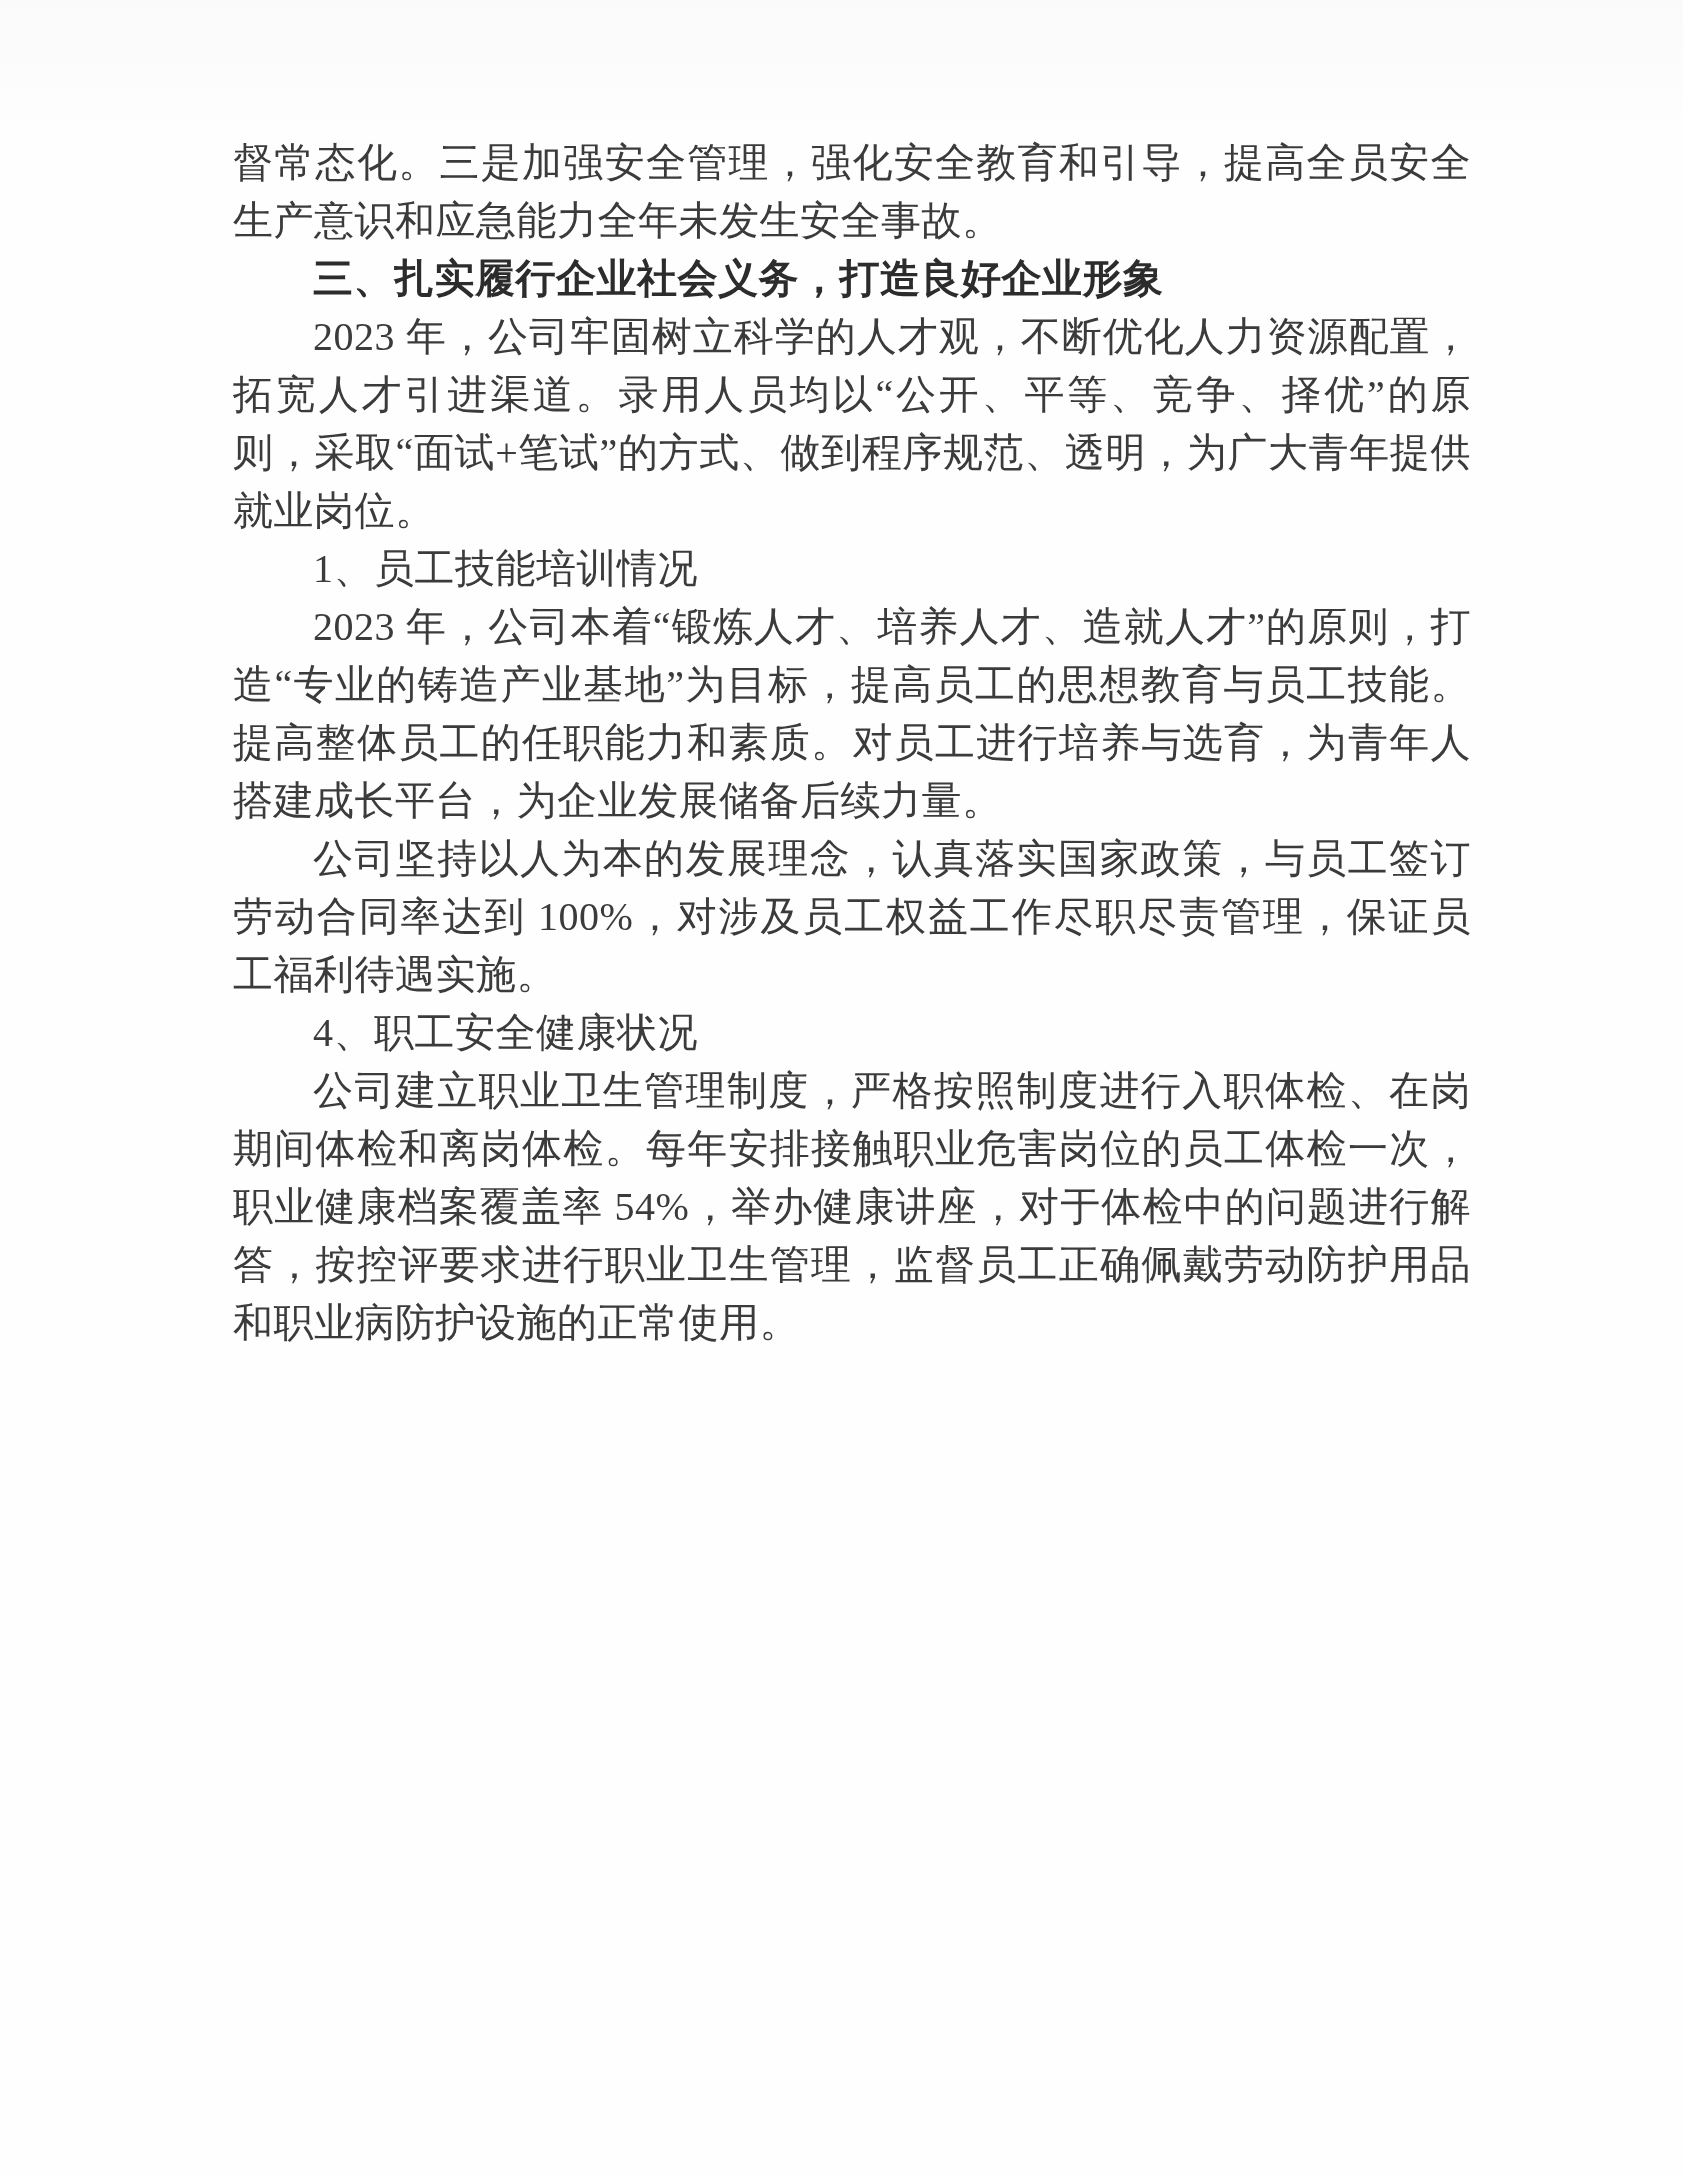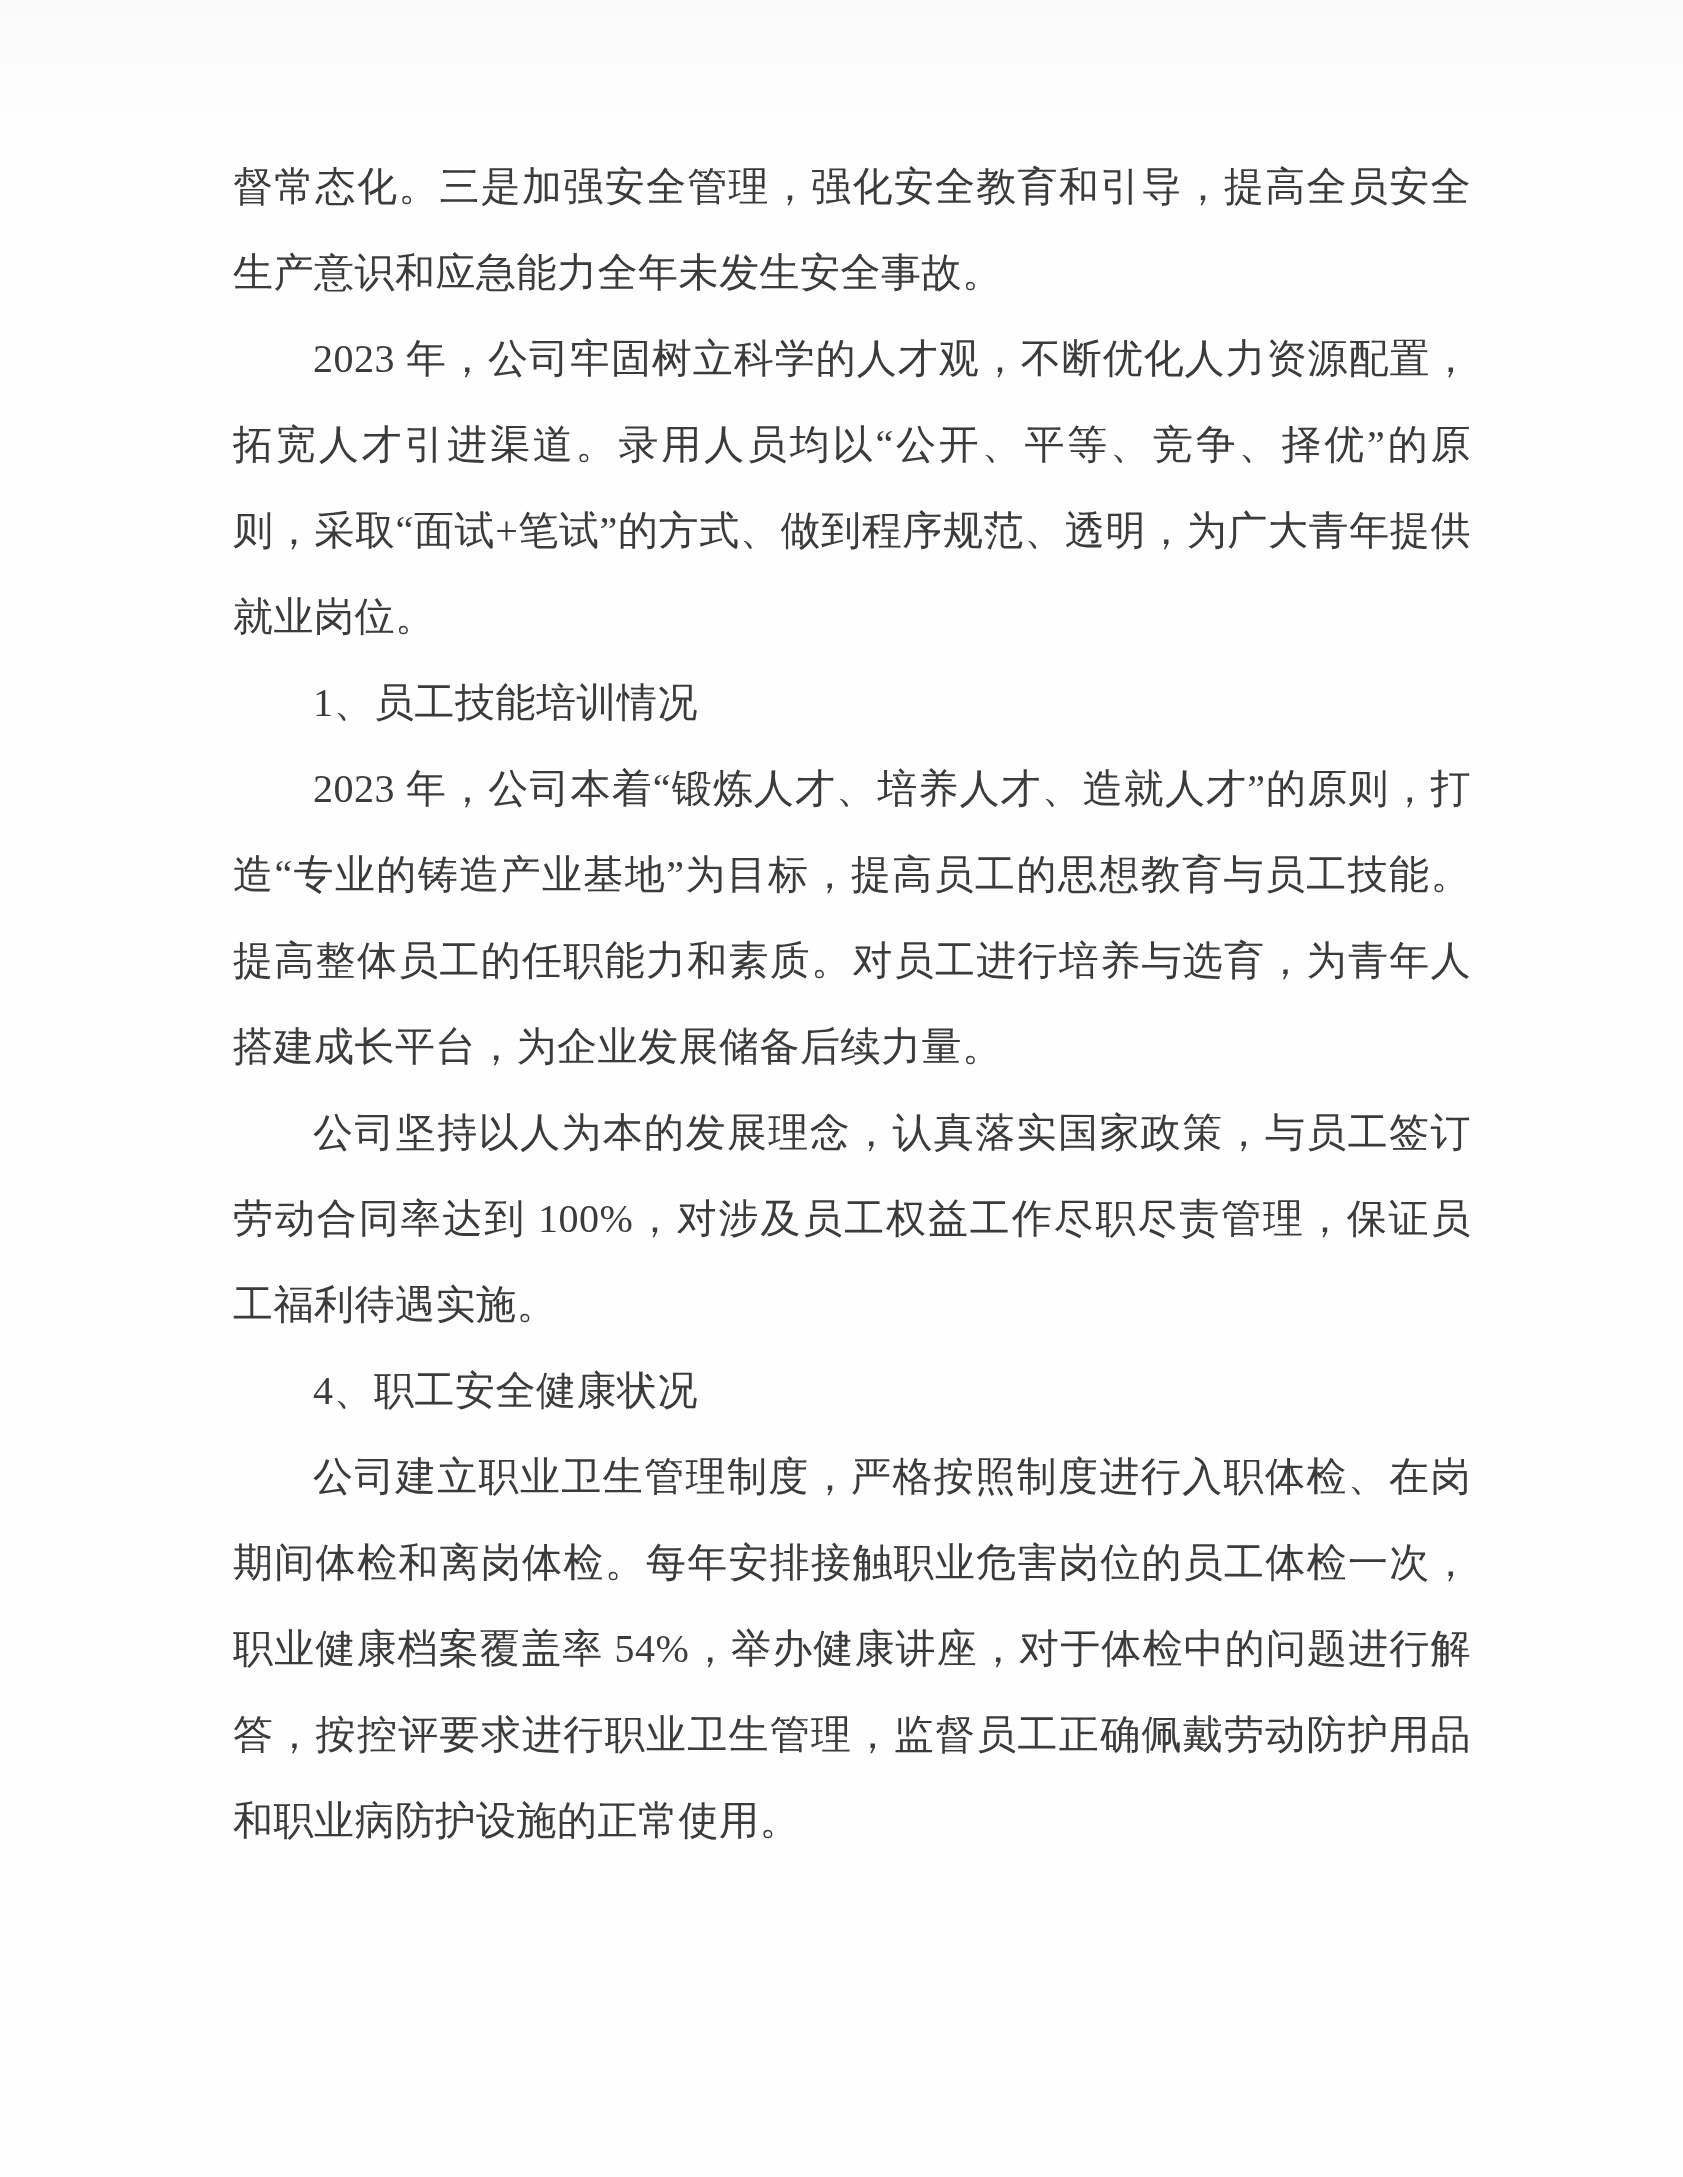--- a/index.html
+++ b/index.html
@@ -11,25 +11,25 @@
     position: relative;
     width: 1683px;
     height: 2177px;
     background: #fefefe;
     overflow: hidden;
     font-family: "Liberation Serif", serif;
   }
   .content {
     position: absolute;
     left: 233px;
-    top: 144px;
+    top: 134px;
     width: 1238px;
     color: #3b3b3b;
     font-size: 40px;
-    line-height: 86px;
+    line-height: 58px;
     text-align: justify;
     text-justify: inter-ideograph;
     letter-spacing: 0.5px;
   }
   .content p {
     margin: 0;
     padding: 0;
   }
   .indent {
     text-indent: 2em;
@@ -45,20 +45,21 @@
     background: linear-gradient(180deg, rgba(120,120,120,0.03) 0%, rgba(255,255,255,0) 6%);
   }
 </style>
 </head>
 <body>
 
 <div class="page">
   <div class="scan-tone"></div>
   <div class="content">
     <p>督常态化。三是加强安全管理，强化安全教育和引导，提高全员安全生产意识和应急能力全年未发生安全事故。</p>
+    <p class="indent heading">三、扎实履行企业社会义务，打造良好企业形象</p>
     <p class="indent">2023 年，公司牢固树立科学的人才观，不断优化人力资源配置，拓宽人才引进渠道。录用人员均以“公开、平等、竞争、择优”的原则，采取“面试+笔试”的方式、做到程序规范、透明，为广大青年提供就业岗位。</p>
     <p class="indent">1、员工技能培训情况</p>
     <p class="indent">2023 年，公司本着“锻炼人才、培养人才、造就人才”的原则，打造“专业的铸造产业基地”为目标，提高员工的思想教育与员工技能。提高整体员工的任职能力和素质。对员工进行培养与选育，为青年人搭建成长平台，为企业发展储备后续力量。</p>
     <p class="indent">公司坚持以人为本的发展理念，认真落实国家政策，与员工签订劳动合同率达到 100%，对涉及员工权益工作尽职尽责管理，保证员工福利待遇实施。</p>
     <p class="indent">4、职工安全健康状况</p>
     <p class="indent">公司建立职业卫生管理制度，严格按照制度进行入职体检、在岗期间体检和离岗体检。每年安排接触职业危害岗位的员工体检一次，职业健康档案覆盖率 54%，举办健康讲座，对于体检中的问题进行解答，按控评要求进行职业卫生管理，监督员工正确佩戴劳动防护用品和职业病防护设施的正常使用。</p>
   </div>
 </div>
 
 

